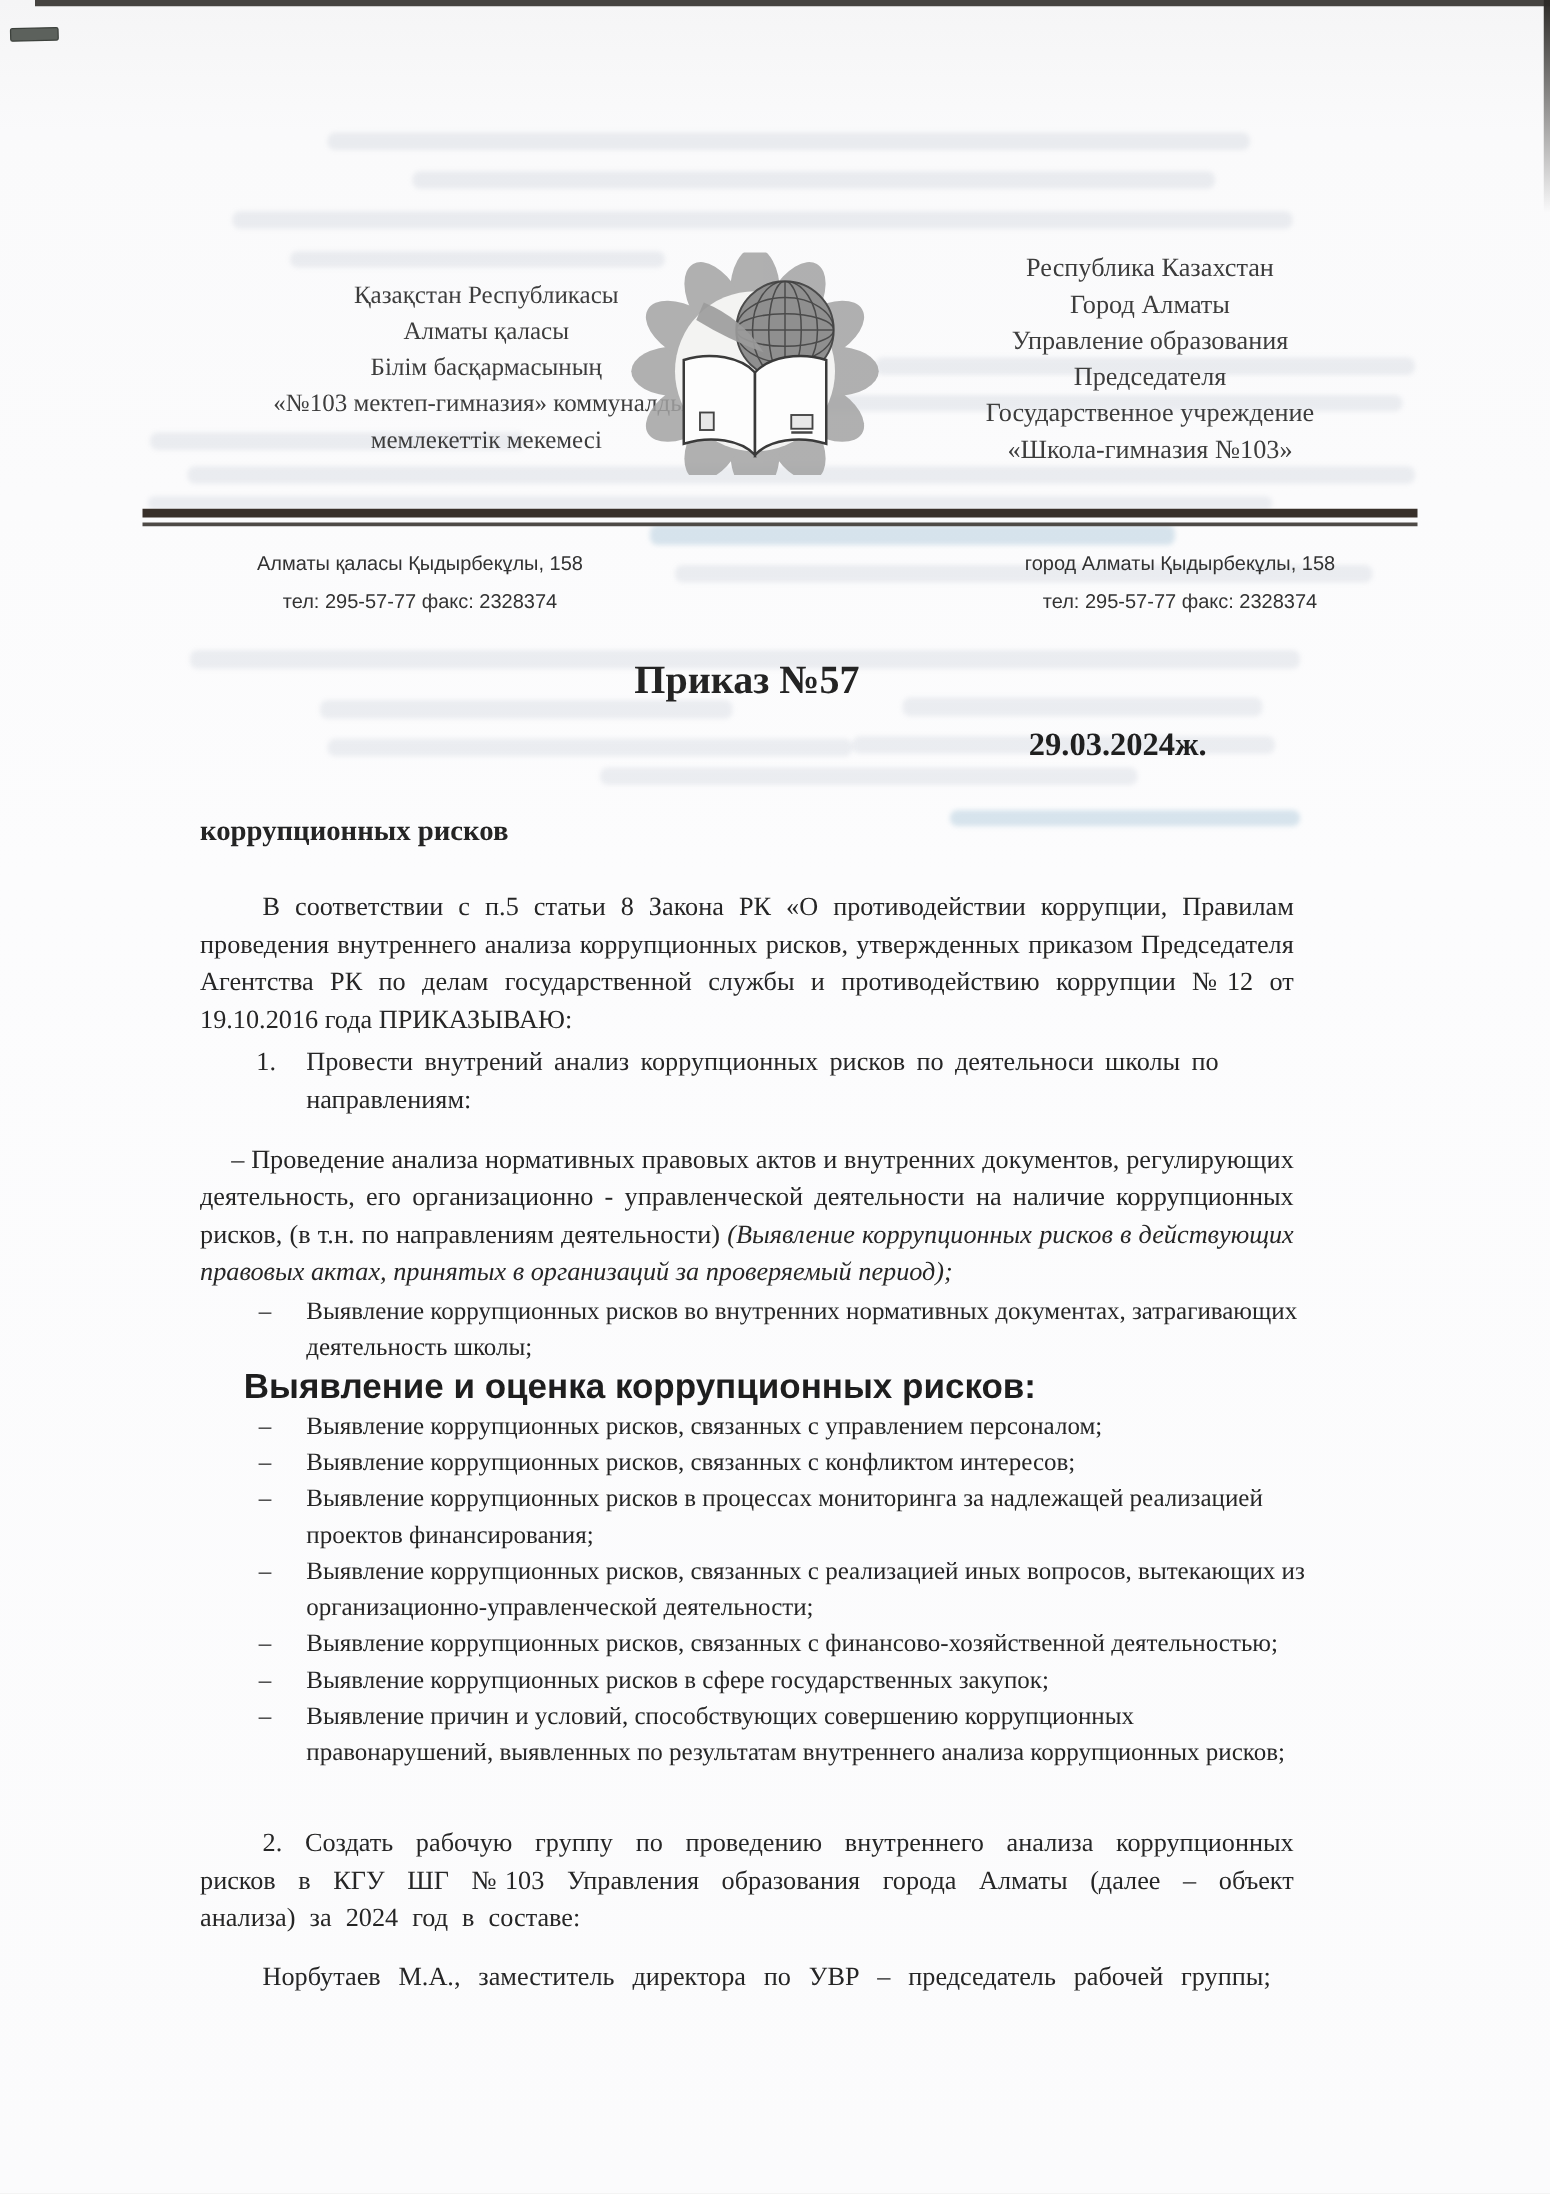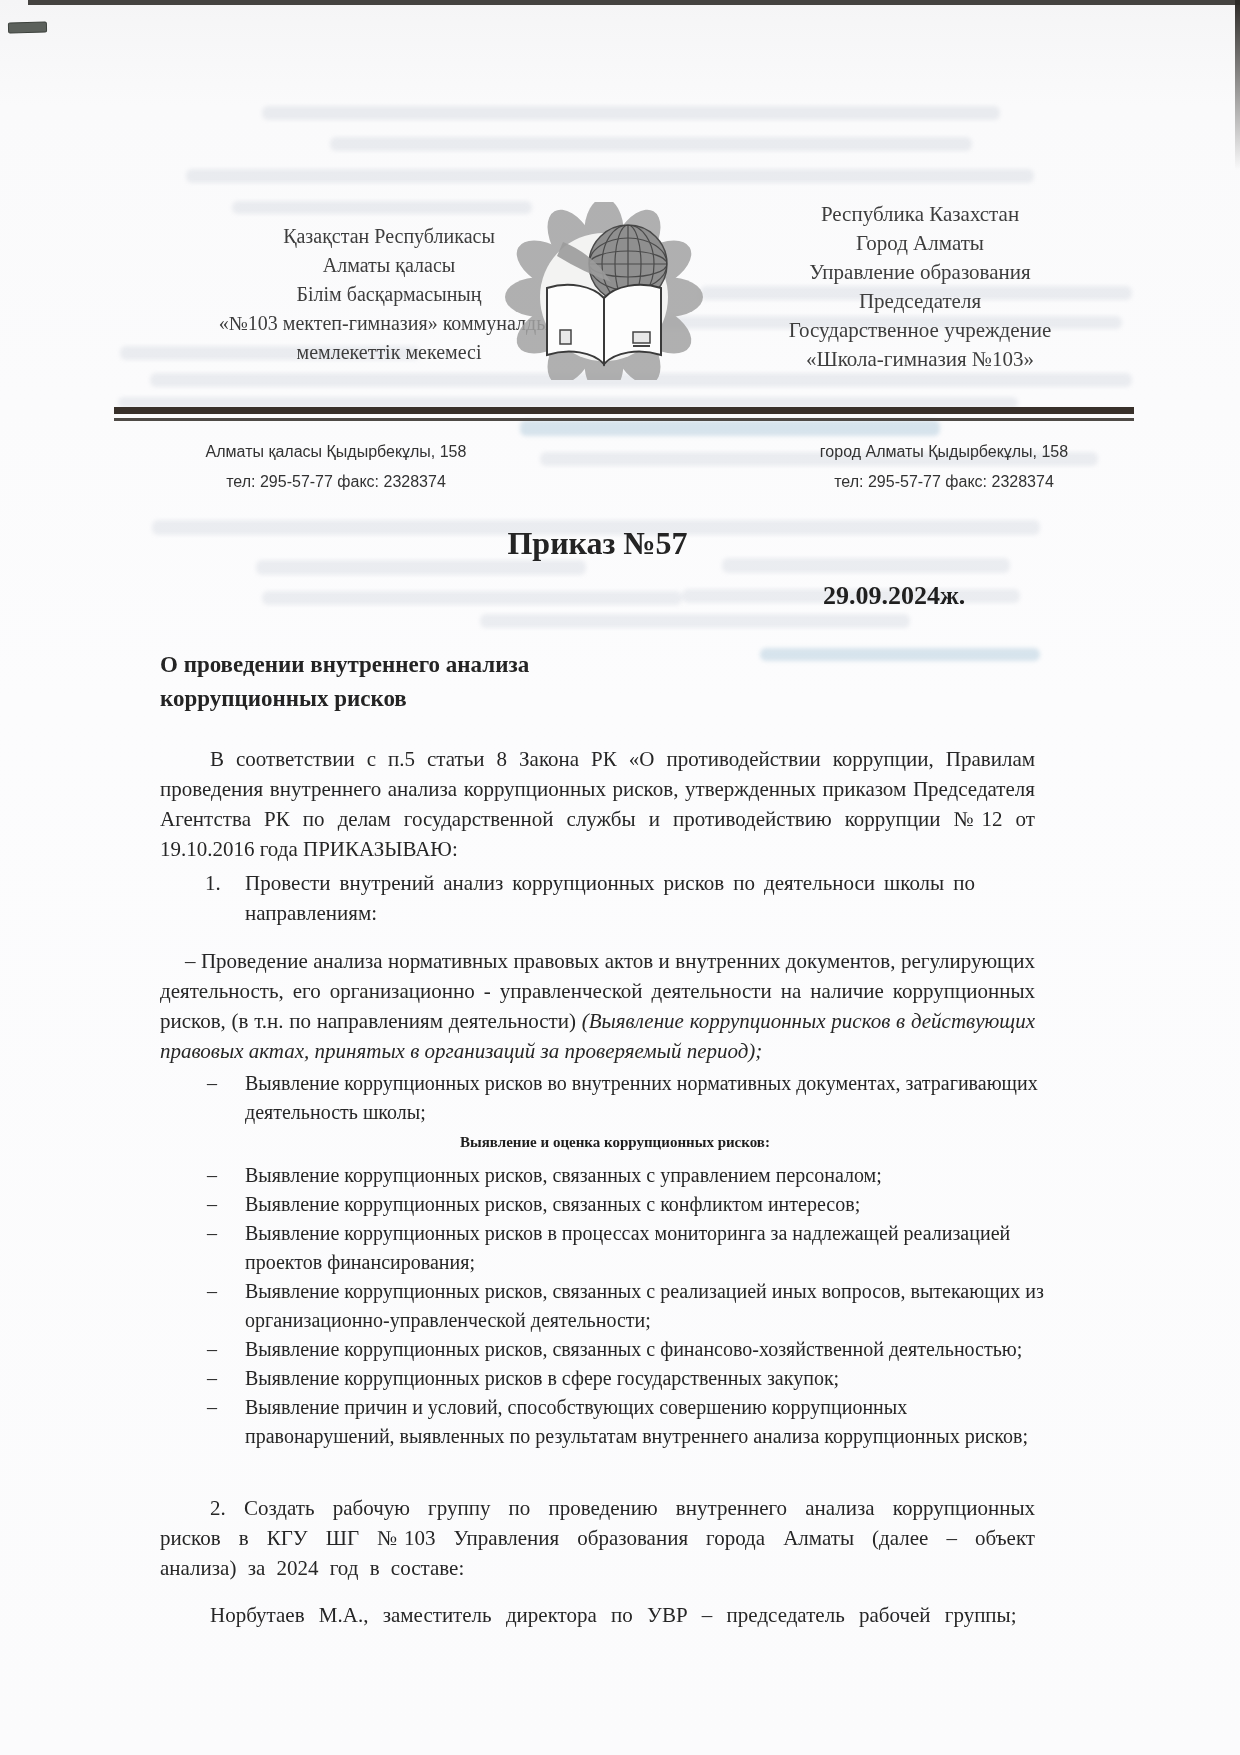--- a/index.html
+++ b/index.html
@@ -42,21 +42,21 @@
   .p-intro{margin-top:28px;text-indent:50px;}
   .b{font-weight:normal;}
   .i{font-style:italic;}
   .num-item{position:relative;margin-top:4px;padding-left:85px;padding-right:60px;}
   .num{position:absolute;left:45px;top:0;}
   .p-dash{margin-top:18px;text-indent:25px;}
   .risks-list{width:922px;margin-top:3px;}
   .risk-item{position:relative;padding-left:85px;font-size:20px;line-height:29px;text-align:left;}
   .risk-item .dash{position:absolute;left:47px;top:0;}
   .risk-text{white-space:pre-line;}
-  .risks-subhead{margin-left:35px;font-family:Liberation Serif, serif;font-weight:bold;font-size:15px;line-height:31px;text-align:center;color:#1e1e1e;}
+  .risks-subhead{margin-left:35px;font-family:Liberation Sans, sans-serif;font-weight:bold;font-size:28px;line-height:31px;text-align:left;color:#1e1e1e;}
   .p-item2{margin-top:42px;text-indent:50px;word-spacing:6px;}
   .p-member{margin-top:17px;text-indent:50px;word-spacing:9px;}
 </style>
 </head>
 <body>
 
 <div class="page">
 
   <div class="edge-top"></div>
   <div class="edge-right"></div>
@@ -167,25 +167,24 @@
   <div class="contacts contacts-left">
     <div>Алматы қаласы Қыдырбекұлы, 158</div>
     <div>тел: 295-57-77 факс: 2328374</div>
   </div>
   <div class="contacts contacts-right">
     <div>город Алматы Қыдырбекұлы, 158</div>
     <div>тел: 295-57-77 факс: 2328374</div>
   </div>
 
   <div class="order-title">Приказ №57</div>
-  <div class="order-date">29.09.2024ж.</div>
+  <div class="order-date">29.03.2024ж.</div>
 
   <div class="content">
     <div class="subject">
-      <div>О проведении внутреннего анализа</div>
       <div>коррупционных рисков</div>
     </div>
 
     <p class="p-intro"><span>В соответствии с п.5 статьи 8 Закона РК «О противодействии коррупции, Правилам проведения внутреннего анализа коррупционных рисков, утвержденных приказом Председателя Агентства РК по делам государственной службы и противодействию коррупции №12 от 19.10.2016 года </span><span class="b">ПРИКАЗЫВАЮ:</span></p>
 
     <p class="num-item"><span class="num">1.</span><span>Провести  внутрений анализ коррупционных рисков по деятельноси школы по направлениям:</span></p>
 
     <p class="p-dash"><span>– Проведение анализа нормативных правовых актов и внутренних документов, регулирующих деятельность, его организационно - управленческой деятельности на наличие коррупционных рисков, (в т.н. по направлениям деятельности) </span><span class="i">(Выявление коррупционных рисков в действующих правовых актах, принятых в организаций за проверяемый период);</span></p>
 
     <div class="risks-list" id="risks-before">

